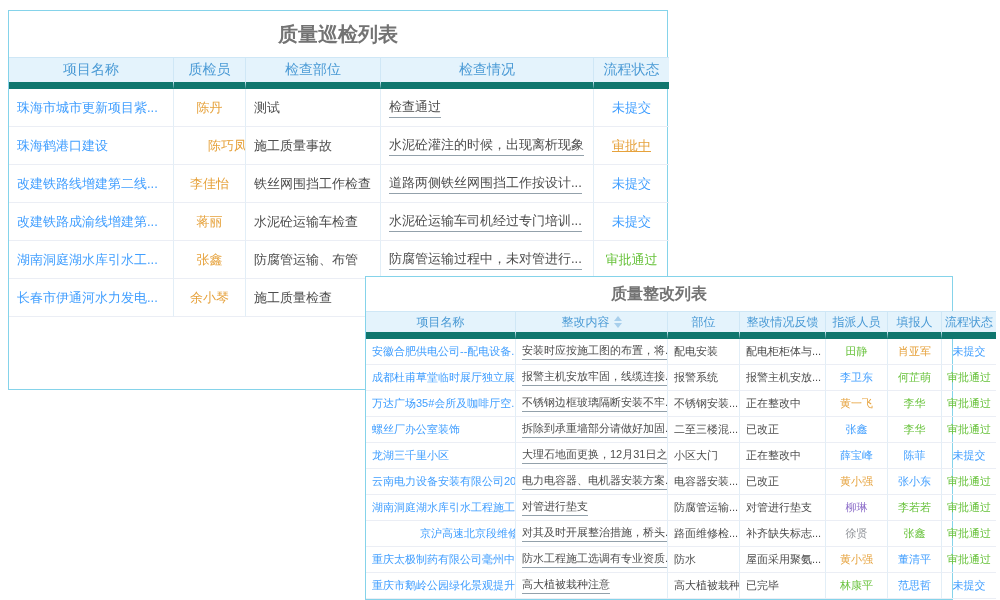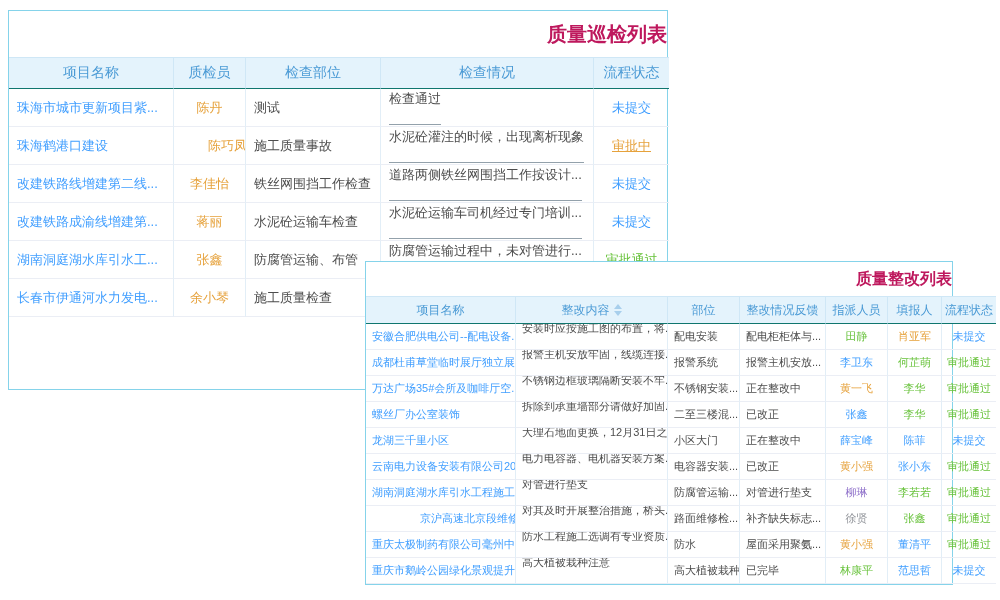--- a/index.html
+++ b/index.html
@@ -10,42 +10,42 @@
     position:relative;
     overflow:hidden;
     color:#4d4d4d;
   }
   .panel {
     position:absolute;
     background:#ffffff;
     border:1px solid #85d3ea;
   }
   .panel1 { left:8px; top:10px; width:660px; height:380px; z-index:1; }
-  .panel2 { left:365px; top:261px; width:588px; height:324px; z-index:2; }
-  .panel-title { text-align:right; font-weight:bold; color:#be185d; }
+  .panel2 { left:365px; top:276px; width:588px; height:324px; z-index:2; }
+  .panel-title { text-align:center; font-weight:bold; color:#737373; }
   .panel1 .panel-title { font-size:20px; height:46px; line-height:46px; }
   .panel2 .panel-title { font-size:16px; height:34px; line-height:34px; }
 
   .trow { display:flex; }
   .cell {
     flex:0 0 auto;
     display:flex; align-items:center;
     overflow:hidden; white-space:nowrap;
     border-right:1px solid #e2eef7;
   }
   .cell:last-child { border-right:none; }
   .cell span { white-space:nowrap; }
   .tbody .trow .cell { border-bottom:1px solid #ebeef5; }
   .hcell {
     background:#e4f3fc;
     color:#4a9ad5;
     justify-content:center;
     border-right:1px solid #cfe7f6;
     border-top:1px solid #cfe7f6;
-    border-bottom:1px solid #0f766e;
+    border-bottom:7px solid #0f766e;
   }
 
   
   .t1 .cell { height:38px; font-size:13px; padding:0 8px; }
   .t1 .hcell { height:32px; font-size:14px; padding:0 4px; }
   .t1 .c0 { width:165px; }
   .t1 .c1 { width:72px;  justify-content:center; }
   .t1 .c2 { width:135px; }
   .t1 .c3 { width:213px; }
   .t1 .c4 { width:75px;  justify-content:center; }
@@ -55,21 +55,21 @@
   .t2 .hcell { height:28px; font-size:12px; padding:0 2px; }
   .t2 .c0 { width:150px; }
   .t2 .c1 { width:152px; }
   .t2 .c2 { width:72px; }
   .t2 .c3 { width:86px; }
   .t2 .c4 { width:62px; justify-content:center; }
   .t2 .c5 { width:54px; justify-content:center; }
   .t2 .c6 { width:54px; justify-content:center; }
 
   .link { cursor:pointer; }
-  .u { border-bottom:1px solid #93a1ab; padding-bottom:16px; }
+  .u { border-bottom:1px solid #93a1ab; padding-bottom:1px; }
 
   .sort-icon { display:inline-flex; flex-direction:column; align-items:center; margin-left:4px; }
   .sort-icon i { display:block; width:0; height:0; border-left:4px solid transparent; border-right:4px solid transparent; }
   .sort-icon .up { border-bottom:5px solid #a8cfec; margin-bottom:2px; }
   .sort-icon .down { border-top:5px solid #a8cfec; }
 </style>
 </head>
 <body>
 
 <div class="stage">

